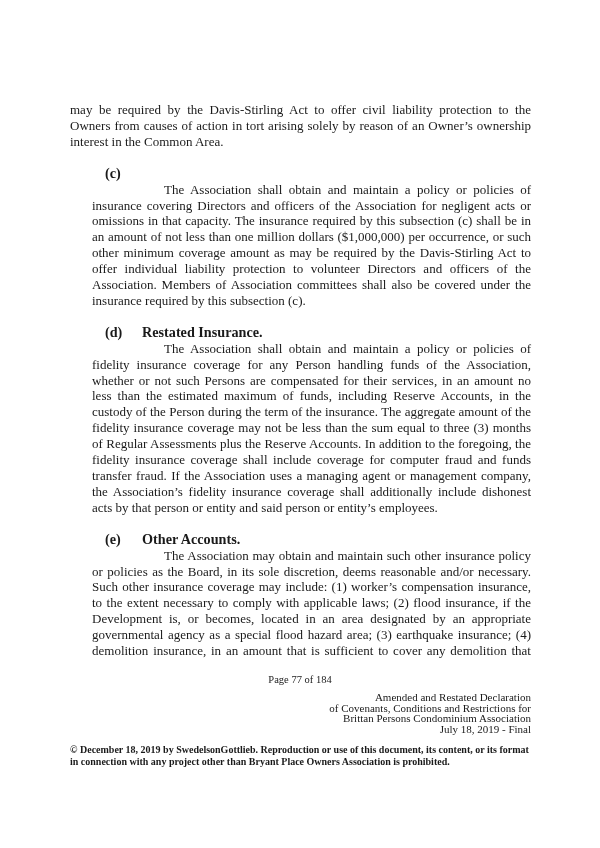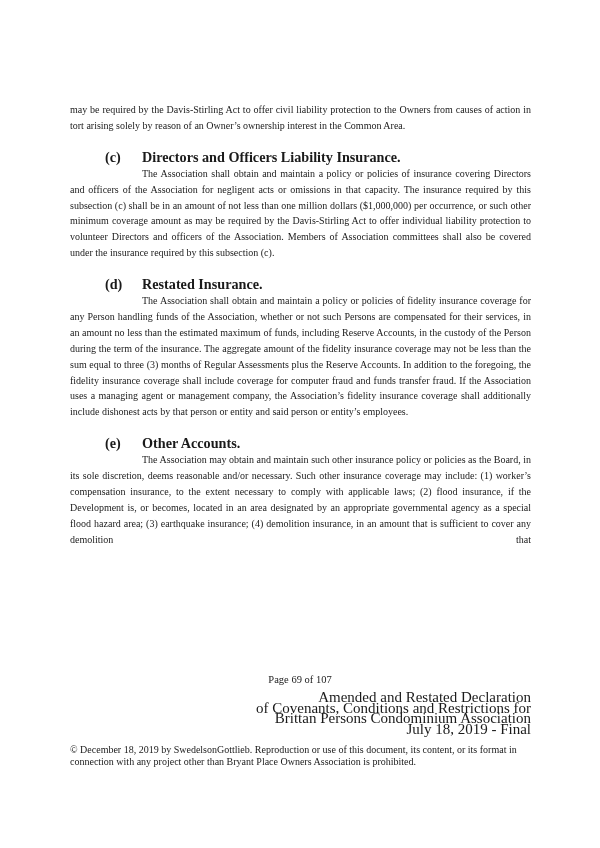--- a/index.html
+++ b/index.html
@@ -15,21 +15,21 @@
       color: #1a1a1a;
       font-family: "Liberation Serif", "DejaVu Serif", serif;
     }
     .page {
       position: absolute;
       left: 70px;
       top: 102px;
       width: 461px;
     }
     .para {
-      font-size: 10px;
+      font-size: 13px;
       line-height: 15.9px;
       text-align: justify;
       margin: 0;
     }
     .section {
       margin-top: 16px;
     }
     .section-head {
       font-size: 14.2px;
       line-height: 15.9px;
@@ -40,60 +40,60 @@
     .section-letter {
       position: absolute;
       left: 35px;
     }
     .section-title {
       position: absolute;
       left: 72px;
     }
     .indent {
       text-indent: 72px;
+      margin-left: 22px;
     }
     .page-number {
       position: absolute;
       left: 0;
       width: 600px;
       top: 674px;
       text-align: center;
       font-size: 10.5px;
       line-height: 12px;
     }
     .footer-block {
       position: absolute;
       right: 69px;
       top: 692px;
       text-align: right;
-      font-size: 15px;
+      font-size: 11px;
       line-height: 10.6px;
     }
     .footer-block div { white-space: nowrap; }
     .copyright {
       position: absolute;
       left: 70px;
       top: 744px;
       width: 462px;
       font-size: 10px;
       line-height: 12px;
-      font-weight: normal;
+      font-weight: bold;
       text-align: left;
     }
   </style>
 </head>
 <body>
 
 <div class="page">
   <p class="para">may be required by the Davis-Stirling Act to offer civil liability protection to the Owners from causes of action in tort arising solely by reason of an Owner’s ownership interest in the Common Area.</p>
 
   <div class="section">
     <div class="section-head">
       <span class="section-letter">(c)</span>
-      <span class="section-title">Directors and Officers Liability Insurance.</span>
     </div>
     <p class="para indent">The Association shall obtain and maintain a policy or policies of insurance covering Directors and officers of the Association for negligent acts or omissions in that capacity. The insurance required by this subsection (c) shall be in an amount of not less than one million dollars ($1,000,000) per occurrence, or such other minimum coverage amount as may be required by the Davis-Stirling Act to offer individual liability protection to volunteer Directors and officers of the Association. Members of Association committees shall also be covered under the insurance required by this subsection (c).</p>
   </div>
 
   <div class="section">
     <div class="section-head">
       <span class="section-letter">(d)</span>
       <span class="section-title">Restated Insurance.</span>
     </div>
     <p class="para indent">The Association shall obtain and maintain a policy or policies of fidelity insurance coverage for any Person handling funds of the Association, whether or not such Persons are compensated for their services, in an amount no less than the estimated maximum of funds, including Reserve Accounts, in the custody of the Person during the term of the insurance. The aggregate amount of the fidelity insurance coverage may not be less than the sum equal to three (3) months of Regular Assessments plus the Reserve Accounts. In addition to the foregoing, the fidelity insurance coverage shall include coverage for computer fraud and funds transfer fraud.  If the Association uses a managing agent or management company, the Association’s fidelity insurance coverage shall additionally include dishonest acts by that person or entity and said person or entity’s employees.</p>
@@ -101,21 +101,21 @@
 
   <div class="section">
     <div class="section-head">
       <span class="section-letter">(e)</span>
       <span class="section-title">Other Accounts.</span>
     </div>
     <p class="para indent" style="text-align-last: justify;">The Association may obtain and maintain such other insurance policy or policies as the Board, in its sole discretion, deems reasonable and/or necessary. Such other insurance coverage may include: (1) worker’s compensation insurance, to the extent necessary to comply with applicable laws; (2) flood insurance, if the Development is, or becomes, located in an area designated by an appropriate governmental agency as a special flood hazard area; (3) earthquake insurance; (4) demolition insurance, in an amount that is sufficient to cover any demolition that</p>
   </div>
 </div>
 
-<div class="page-number">Page 69 of 107</div>
+<div class="page-number">Page 77 of 184</div>
 
 <div class="footer-block">
   <div>Amended and Restated Declaration</div>
   <div>of Covenants, Conditions and Restrictions for</div>
   <div>Brittan Persons Condominium Association</div>
   <div>July 18, 2019 - Final</div>
 </div>
 
 <div class="copyright">© December 18, 2019 by SwedelsonGottlieb. Reproduction or use of this document, its content, or its format in connection with any project other than Bryant Place Owners Association is prohibited.</div>
 

